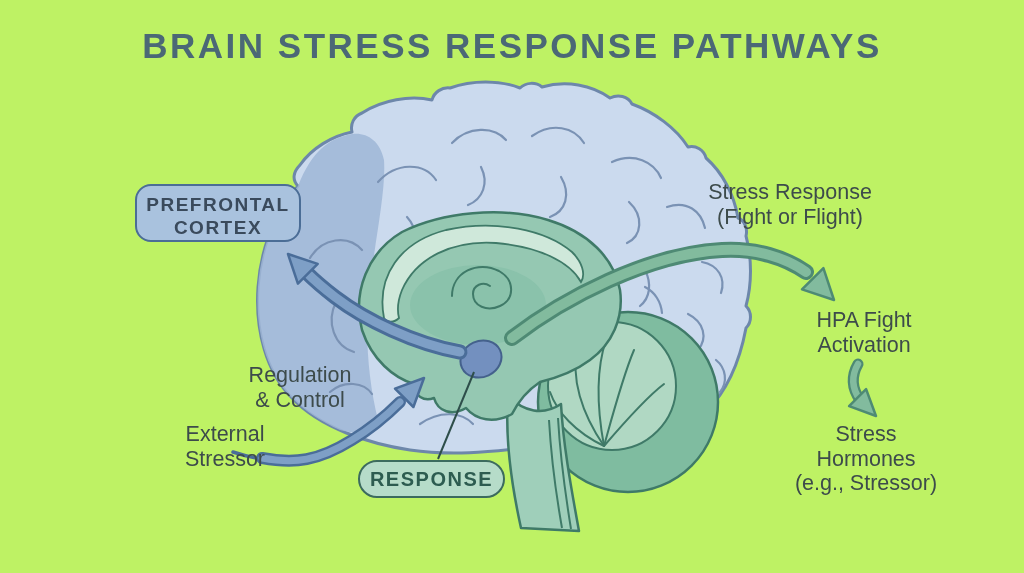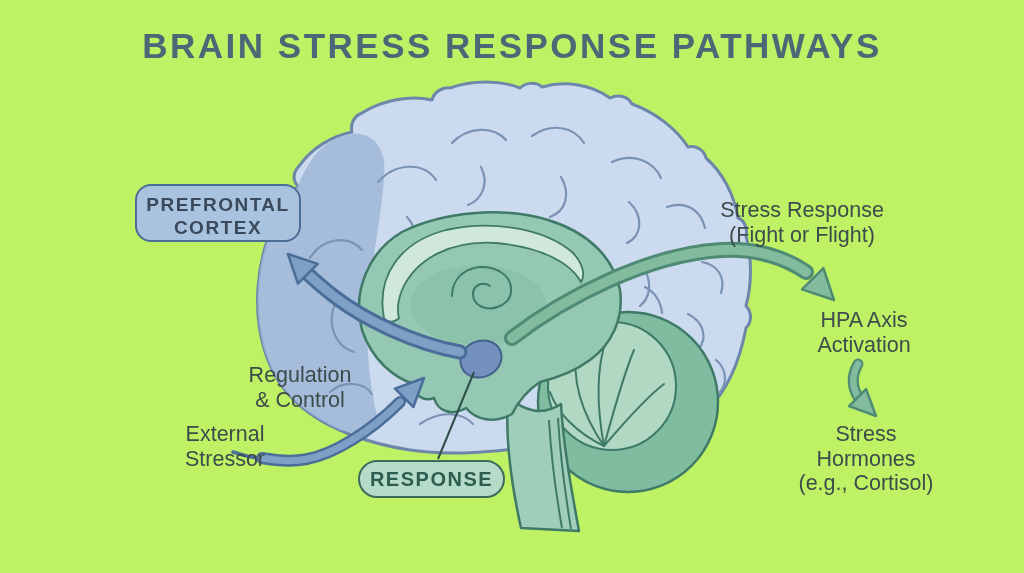--- a/index.html
+++ b/index.html
@@ -193,23 +193,23 @@
   <h1 class="title">BRAIN STRESS RESPONSE PATHWAYS</h1>
 
   <div class="tagbox blue">
     <span>PREFRONTAL
 CORTEX</span>
   </div>
   <div class="tagbox green">
     <span>RESPONSE</span>
   </div>
 
-  <div class="lbl" style="left:790px;top:198px;margin-left:12px;">Stress Response
+  <div class="lbl" style="left:790px;top:180px;">Stress Response
 (Fight or Flight)</div>
-  <div class="lbl" style="left:864px;top:308px;">HPA Axis
+  <div class="lbl" style="left:864px;top:308px;">HPA Fight
 Activation</div>
   <div class="lbl" style="left:866px;top:422px;">Stress Hormones
-(e.g., Cortisol)</div>
+(e.g., Stressor)</div>
   <div class="lbl" style="left:300px;top:363px;">Regulation
 &amp; Control</div>
   <div class="lbl" style="left:177px;top:422px;margin-left:48px;">External
 Stressor</div>
 </div>
 
 </body></html>

